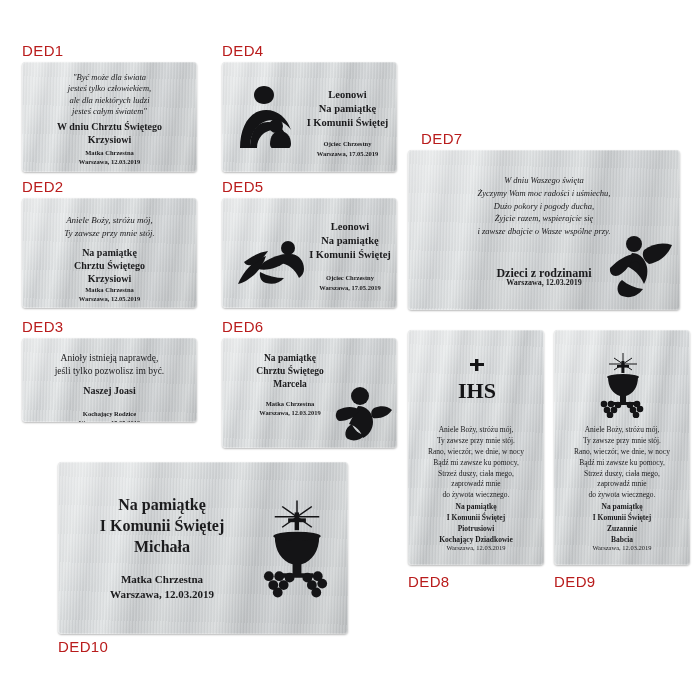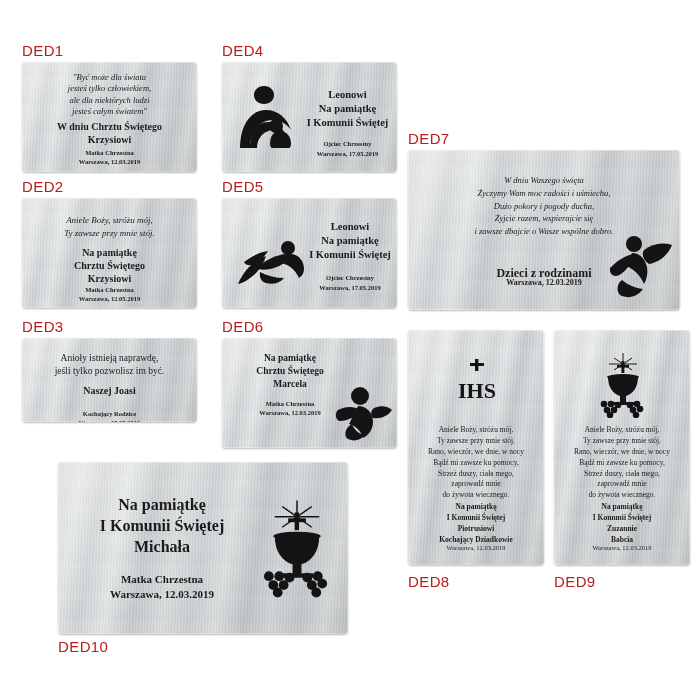--- a/index.html
+++ b/index.html
@@ -66,21 +66,21 @@
 <body>
 
 <div class="stage">
 
   <div class="label" style="left:22px;top:42px;">DED1</div>
   <div class="label" style="left:22px;top:178px;text-align:center;">DED2</div>
   <div class="label" style="left:22px;top:318px;text-align:right;">DED3</div>
   <div class="label" style="left:222px;top:42px;">DED4</div>
   <div class="label" style="left:222px;top:178px;">DED5</div>
   <div class="label" style="left:222px;top:318px;">DED6</div>
-  <div class="label" style="left:408px;top:130px;">DED7</div>
+  <div class="label" style="left:421px;top:130px;">DED7</div>
   <div class="label" style="left:408px;top:573px;">DED8</div>
   <div class="label" style="left:554px;top:573px;">DED9</div>
   <div class="label" style="left:58px;top:638px;">DED10</div>
 
   <div class="plate" style="left:22px;top:62px;width:175px;height:110px;">
     <div class="txt it" style="left:0;top:10px;width:175px;font-size:8.5px;line-height:1.35;">"Być może dla świata
 jesteś tylko człowiekiem,
 ale dla niektórych ludzi
 jesteś całym światem"</div>
     <div class="txt b" style="left:0;top:58px;width:175px;font-size:10px;line-height:1.3;">W dniu Chrztu Świętego
@@ -163,21 +163,21 @@
         </g>
       </svg>
     </div>
   </div>
 
   <div class="plate" style="left:408px;top:150px;width:272px;height:160px;">
     <div class="txt it" style="left:26px;top:24px;width:220px;font-size:8.5px;line-height:1.5;">W dniu Waszego święta
 Życzymy Wam moc radości i uśmiechu,
 Dużo pokory i pogody ducha,
 Żyjcie razem, wspierajcie się
-i zawsze dbajcie o Wasze wspólne dobro.</div>
+i zawsze dbajcie o Wasze wspólne przy.</div>
     <div class="txt b" style="left:26px;top:116px;width:220px;font-size:12px;">Dzieci z rodzinami</div>
     <div class="txt b" style="left:26px;top:128px;width:220px;font-size:8px;">Warszawa, 12.03.2019</div>
     <div class="art" style="left:196px;top:78px;">
       <svg width="74" height="78" viewBox="0 0 74 78">
         <g fill="#141416">
           <circle cx="30" cy="16" r="8"></circle>
           <path d="M28 25c8 0 13 6 15 14 1 6 0 12-3 17-4-9-10-15-18-18 2-5 4-9 6-13z"></path>
           <path d="M40 22c8-6 18-8 28-5-4 10-12 17-23 19-5-3-8-9-5-14z"></path>
           <path d="M6 40c8-8 16-13 24-14-2 8-6 15-13 20-5 4-12 2-11-6z"></path>
           <path d="M18 52c6 5 13 8 21 9-5 7-13 10-21 7-6-2-6-12 0-16z"></path>

